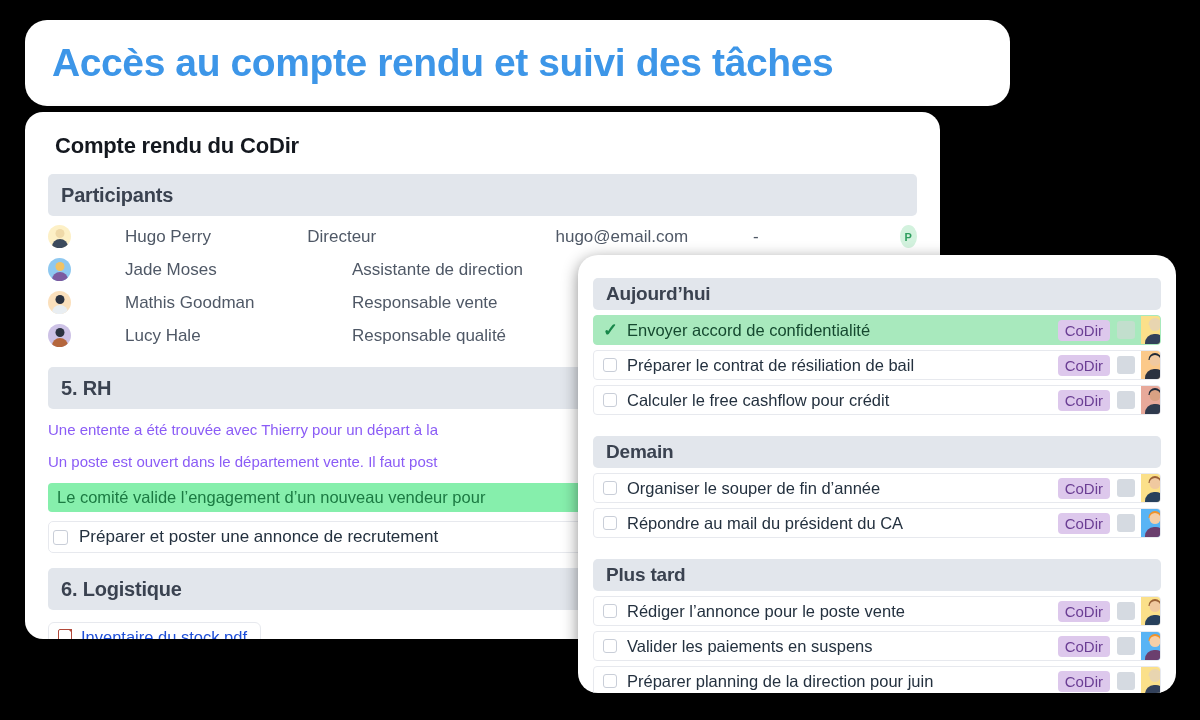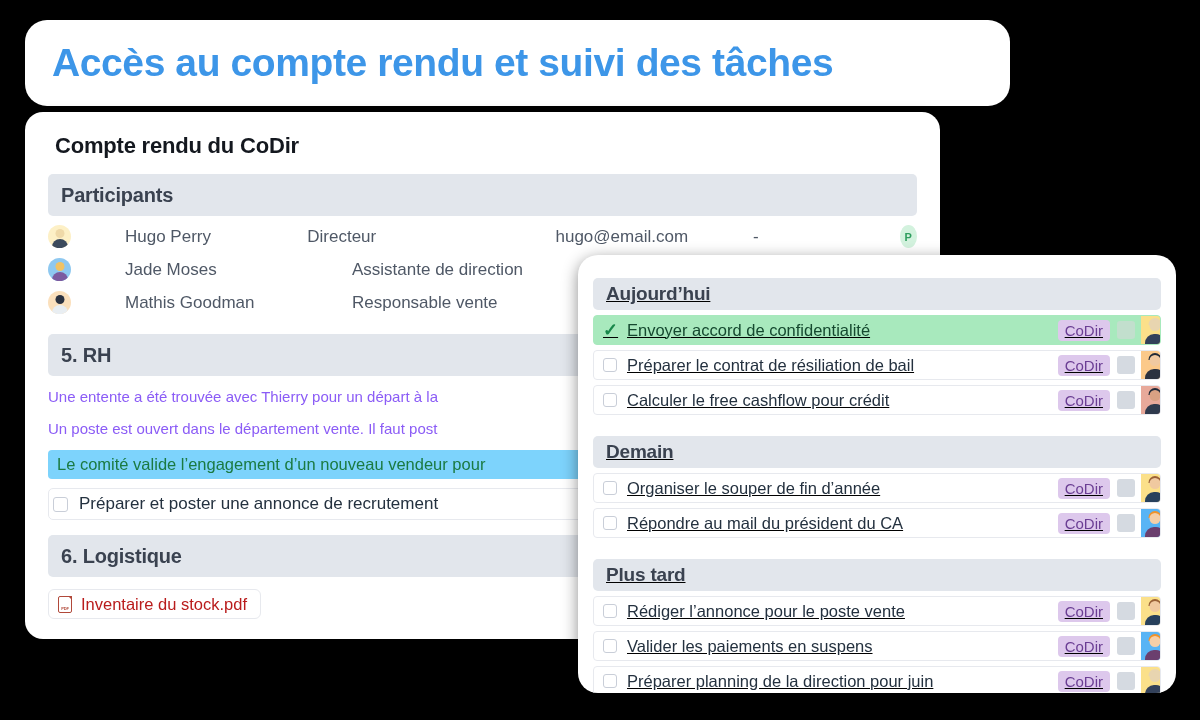--- a/index.html
+++ b/index.html
@@ -112,21 +112,21 @@
   .doc-para {
     padding: 9px 23px 0 23px;
     font-size: 15px;
     line-height: 23px;
     color: #8b5cf6;
     white-space: nowrap;
   }
 
   .decision-bar {
     margin: 10px 23px 0 23px;
-    background: #7dd3fc;
+    background: #86efac;
     border-radius: 4px;
     height: 29px;
     display: flex;
     align-items: center;
     padding-left: 9px;
     font-size: 16.5px;
     color: #1b7a42;
     white-space: nowrap;
     overflow: hidden;
   }
@@ -153,21 +153,21 @@
 
   .file-chip {
     margin: 12px 23px 0 23px;
     display: inline-flex;
     align-items: center;
     border: 1px solid #e7e9ee;
     border-radius: 6px;
     height: 30px;
     padding: 0 13px 0 9px;
     font-size: 16.5px;
-    color: #b91c1c;
+    color: #1d4ed8;
   }
   .pdf-ico {
     width: 14px; height: 17px;
     border: 1.4px solid #b1493a;
     border-radius: 2px;
     margin-right: 9px;
     position: relative;
     flex: 0 0 14px;
     background: #fff;
   }
@@ -193,21 +193,20 @@
     position: absolute;
     left: 578px;
     top: 255px;
     width: 598px;
     height: 438px;
     background: #ffffff;
     border-radius: 20px;
     box-shadow: 0 4px 16px rgba(0,0,0,0.45);
     overflow: hidden;
     padding: 0 15px;
-    text-decoration: underline;
   }
   .t-head {
     background: #e2e6ec;
     border-radius: 5px;
     height: 32px;
     margin-top: 21px;
     display: flex;
     align-items: center;
     padding-left: 13px;
     font-size: 19px;
@@ -341,20 +340,29 @@
     <div class="p-row">
       <span class="p-av" style="background:#fbe0bc">
         <span class="head" style="background:#2b3240"></span>
         <span class="body" style="background:#e9eef2"></span>
       </span>
       <span class="p-name">Mathis Goodman</span>
       <span class="p-role">Responsable vente</span>
       <span class="p-mail">ma</span>
     </div>
 
+    <div class="p-row">
+      <span class="p-av" style="background:#cdc2e6">
+        <span class="head" style="background:#2b3240"></span>
+        <span class="body" style="background:#b4663d"></span>
+      </span>
+      <span class="p-name">Lucy Hale</span>
+      <span class="p-role">Responsable qualité</span>
+      <span class="p-mail">lucy</span>
+    </div>
 
   </div>
 
   <div class="section-head">
     <span>5. RH</span>
   </div>
 
   <div class="doc-para">Une entente a été trouvée avec Thierry pour un départ à la</div>
   <div class="doc-para">Un poste est ouvert dans le département vente. Il faut post</div>
 

